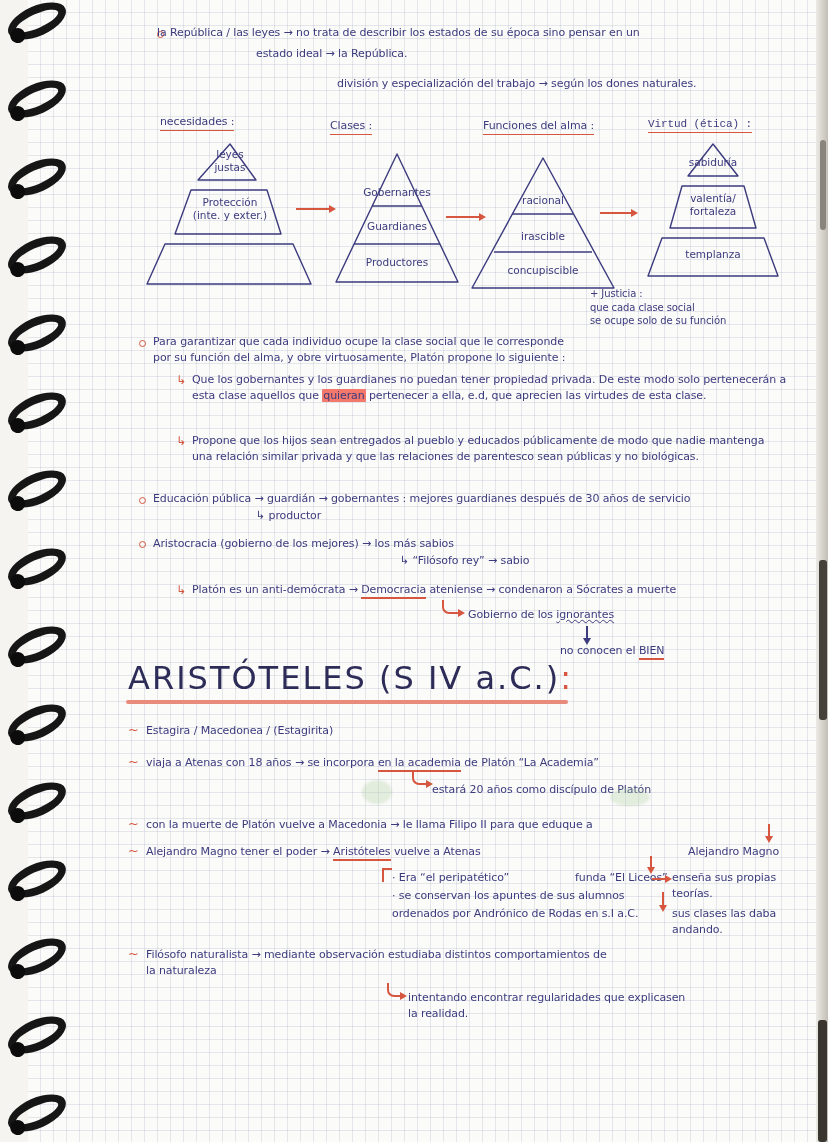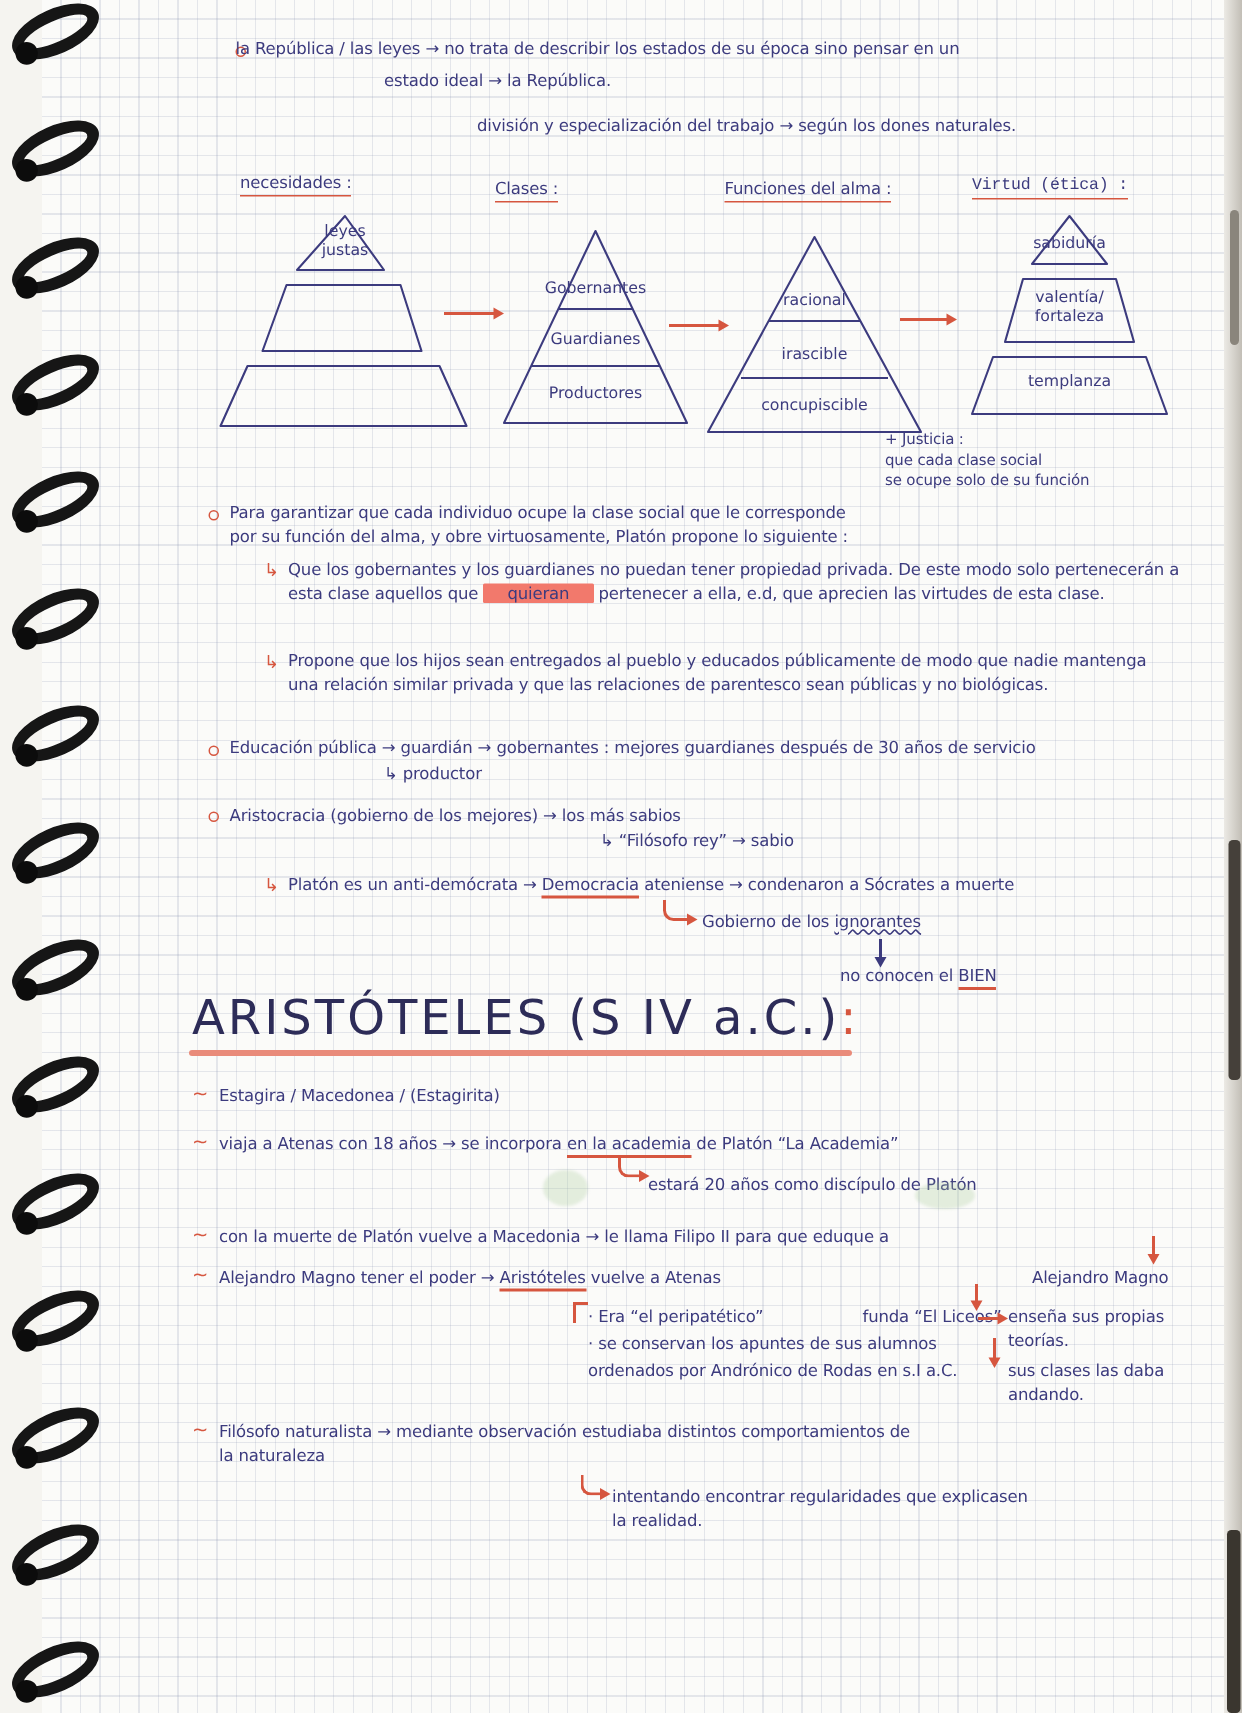--- a/index.html
+++ b/index.html
@@ -23,21 +23,21 @@
   
   .ring{position:absolute;left:6px;width:62px;height:30px;border:8px solid #161616;
     border-radius:50%;transform:rotate(-24deg);}
   .ring::before{content:"";position:absolute;left:-8px;bottom:-6px;width:15px;height:15px;
     background:#0c0c0c;border-radius:50%;}
   
   .hand{position:absolute;font-size:11px;line-height:16px;color:var(--ink);
     white-space:pre-line;letter-spacing:-0.1px;}
   .small{font-size:10px;line-height:13.5px;}
   .acc{color:var(--accent);}
-  .hl{background:var(--hl);padding:0 16px;border-radius:1px;}
+  .hl{background:var(--hl);padding:0 1px;border-radius:1px;}
   .ul-red{border-bottom:2px solid var(--accent);padding-bottom:1px;}
   .ul-wavy{text-decoration:underline wavy;text-decoration-thickness:1px;}
   .title-ul{border-bottom:1.6px solid var(--accent);padding-bottom:2px;}
   .bullet{position:absolute;width:7px;height:7px;border:1.7px solid var(--accent);border-radius:50%;}
   .hook{position:absolute;font-size:12px;color:var(--accent);}
   .heading{position:absolute;font-size:32px;line-height:40px;letter-spacing:2px;color:var(--ink-dark);}
   .heading-ul{position:absolute;height:4px;background:var(--salmon);border-radius:2px;}
   
   .harrow{position:absolute;height:2px;background:var(--accent);}
   .harrow::after{content:"";position:absolute;right:-6px;top:-3px;
@@ -62,35 +62,37 @@
 </style>
 </head>
 <body>
 
 <div class="scene">
   <div class="paper"></div>
 
   <div class="bullet" style="left:157px;top:31px;"></div>
   <div class="hand" style="left:157px;top:25px;">la República / las leyes → no trata de describir los estados de su época sino pensar en un</div>
   <div class="hand" style="left:256px;top:46px;">estado ideal → la República.</div>
-  <div class="hand" style="left:318px;top:76px;">división y especialización del trabajo → según los dones naturales.</div>
+  <div class="hand" style="left:337px;top:76px;">división y especialización del trabajo → según los dones naturales.</div>
 
   <div class="hand" style="left:160px;top:114px;"><span class="title-ul">necesidades :</span></div>
   <div class="hand" style="left:330px;top:118px;"><span class="title-ul">Clases :</span></div>
   <div class="hand" style="left:483px;top:118px;"><span class="title-ul">Funciones del alma :</span></div>
   <div class="hand" style="left:648px;top:116px;font-family:Liberation Mono, monospace;"><span class="title-ul">Virtud (ética) :</span></div>
 
   <div class="pyr" style="left:135px;top:138px;width:190px;height:150px;">
     <svg width="190" height="150">
       <polygon points="95,6 121,42 63,42"></polygon>
       <polygon points="56,52 132,52 146,96 40,96"></polygon>
       <polygon points="30,106 158,106 176,146 12,146"></polygon>
     </svg>
     <div class="plabel" style="top:10px;">leyes
 justas</div>
+    <div class="plabel" style="top:58px;">Protección
+(inte. y exter.)</div>
   </div>
   <div class="harrow" style="left:296px;top:208px;width:34px;"></div>
 
   <div class="pyr" style="left:332px;top:148px;width:130px;height:140px;">
     <svg width="130" height="140">
       <polygon points="65,6 126,134 4,134"></polygon>
       <line x1="40" y1="58" x2="90" y2="58"></line>
       <line x1="22" y1="96" x2="108" y2="96"></line>
     </svg>
     <div class="plabel" style="top:38px;">Gobernantes</div>

